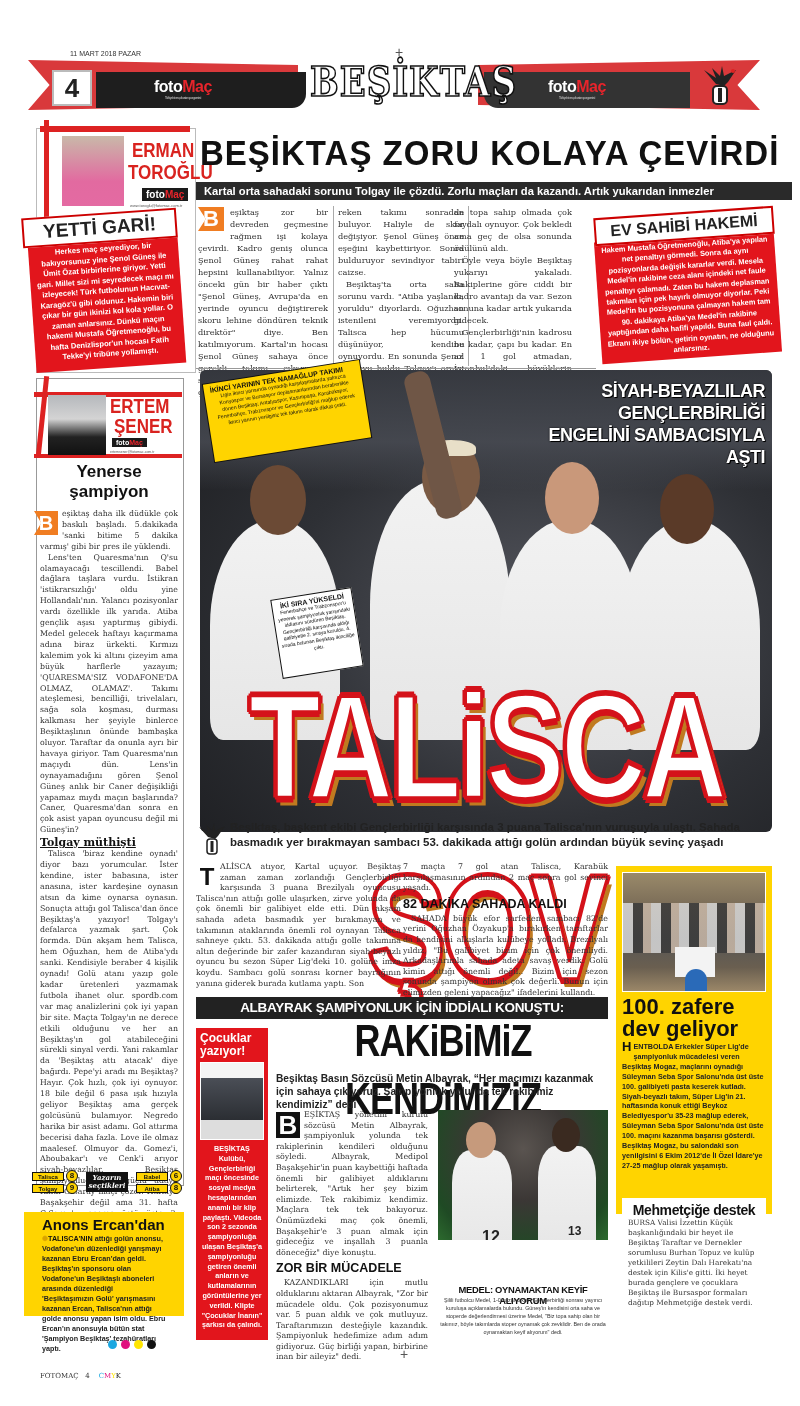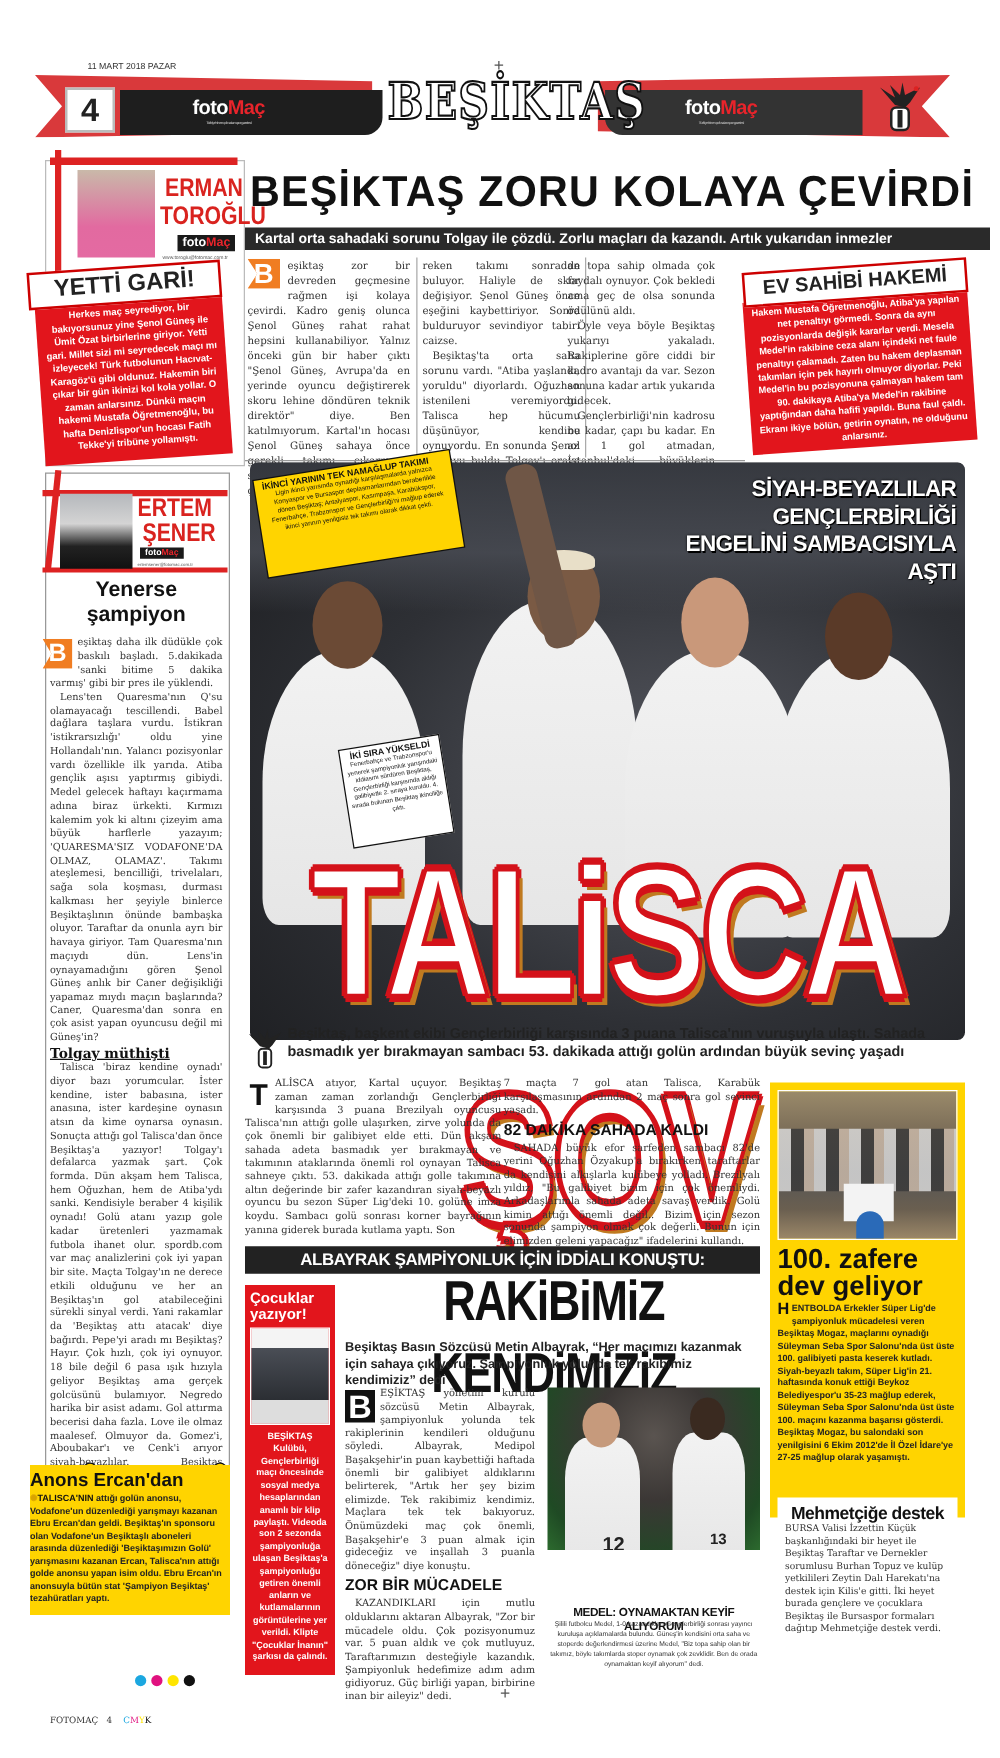--- a/index.html
+++ b/index.html
@@ -43,21 +43,21 @@
 
 .box-ertem{left:36px;top:378px;width:148px;height:808px;border:1px solid #999}
 .photo-ertem{left:48px;top:395px;width:58px;height:60px;background:linear-gradient(#b5b8bc,#d4d4d4 40%,#222 70%,#111)}
 .yenerse{left:44px;top:462px;width:130px;text-align:center;font-family:"Liberation Sans",sans-serif;font-weight:900;font-size:17px;line-height:20px;color:#111}
 .ertem-text{left:40px;top:509px;width:138px;font-size:7.8px;line-height:10.9px;color:#333;text-align:justify}
 .tolgay-h{font-family:"DejaVu Serif",serif;font-weight:bold;font-size:11px;text-decoration:underline;color:#111;margin-top:2px}
 .score-row{display:flex;align-items:center;gap:2px;height:12px}
 .score-lbl{background:#ffd400;border:1px solid #111;font-family:"Liberation Sans",sans-serif;font-weight:bold;font-size:6px;width:32px;height:9px;text-align:center;line-height:8px;color:#111}
 .score-num{width:12px;height:12px;border-radius:50%;background:#ffd400;border:1.5px solid #111;font-family:"Liberation Sans",sans-serif;font-weight:900;font-size:8px;text-align:center;line-height:10px;color:#111}
 .yazarin{background:#111;color:#fff;font-family:"DejaVu Serif",serif;font-style:italic;font-weight:bold;font-size:7px;line-height:8px;text-align:center;padding:2px 3px}
-.anons{left:24px;top:1172px;width:160px;height:120px;background:#ffd400;padding:4px 0}
+.anons{left:24px;top:1212px;width:160px;height:104px;background:#ffd400;padding:4px 18px}
 .anons h3{font-family:"Liberation Sans",sans-serif;font-weight:900;font-size:15px;color:#111;line-height:18px}
 .anons p{font-family:"Liberation Sans",sans-serif;font-weight:bold;font-size:7.2px;line-height:10px;color:#222}
 
 .photo-main{left:200px;top:370px;width:572px;height:462px;background:radial-gradient(ellipse at 60% 55%,#565860 0%,#2e3035 55%,#1c1d20 100%);border-radius:6px;overflow:hidden}
 .player{position:absolute;border-radius:48% 48% 10% 10%;background:linear-gradient(#f2f2f2,#e6e6e6)}
 .head{position:absolute;border-radius:50%}
 .yellow-box{left:208px;top:372px;width:158px;height:78px;background:#ffd400;transform:rotate(-9deg);padding:3px 6px;font-family:"Liberation Sans",sans-serif;color:#111;box-shadow:0 0 0 1px #111}
 .yellow-box h4{font-weight:900;font-size:7px}
 .yellow-box p{font-size:5.2px;line-height:7px;text-align:center}
 .iki-box{left:276px;top:593px;width:82px;height:80px;background:#fff;border:1px solid #111;transform:rotate(-9deg);padding:3px;font-family:"Liberation Sans",sans-serif;text-align:center;color:#111}

